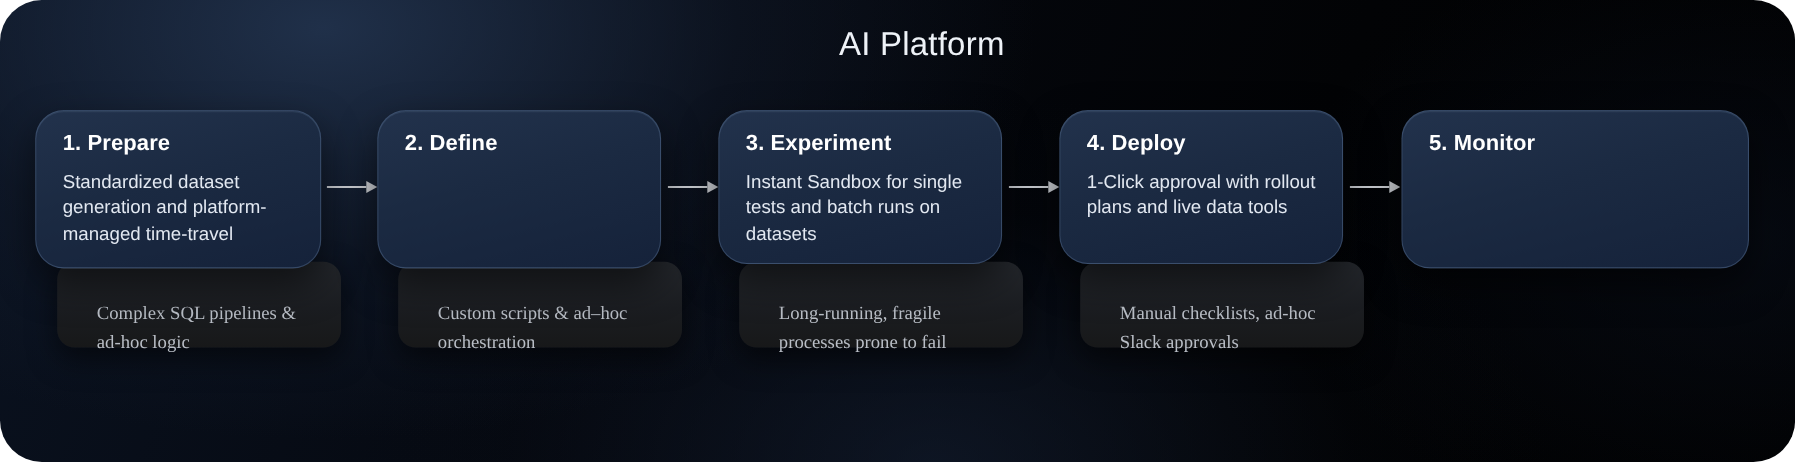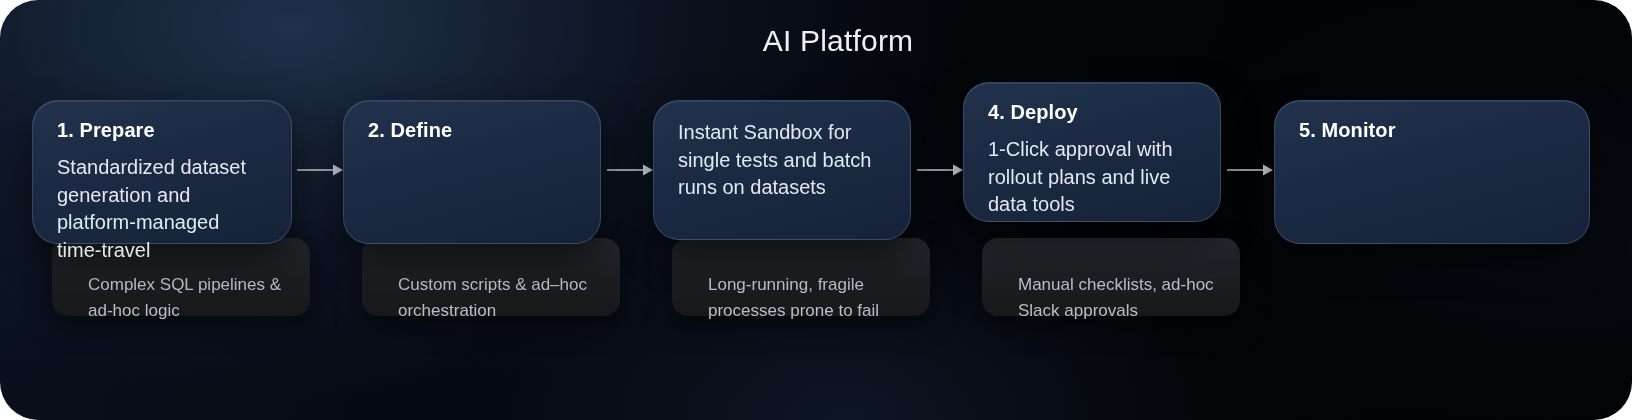--- a/index.html
+++ b/index.html
@@ -50,20 +50,21 @@
   }
   .backcard .pain {
     position: absolute;
     left: 36px;
     right: 20px;
     top: 34px;
     color: #b9bec6;
     font-size: 17px;
     line-height: 1.5;
     font-weight: 400;
+    font-family: Liberation Serif, serif;
   }
 
   
   .card {
     position: absolute;
     border-radius: 26px;
     background: linear-gradient(165deg, #22324c 0%, #1b2a42 45%, #15223a 100%);
     border: 1px solid rgba(120,150,190,0.30);
     box-shadow: 0 14px 34px rgba(0,0,0,0.55), inset 0 1px 0 rgba(180,205,235,0.10);
     padding: 18px 22px 16px 24px;
@@ -71,21 +72,21 @@
   }
   .card .step-title {
     color: #ffffff;
     font-size: 20px;
     font-weight: 700;
     letter-spacing: 0.1px;
     margin: 0 0 12px 0;
   }
   .card .step-desc {
     color: #e2e8f1;
-    font-size: 20px;
+    font-size: 17px;
     line-height: 1.38;
     font-weight: 400;
     margin: 0;
   }
 
   
   .arrow {
     position: absolute;
     top: 163px;
     width: 46px;
@@ -141,24 +142,25 @@
   <div class="card" style="left:32px; top:100px; width:260px; height:144px;">
     <div class="step-title">1. Prepare</div>
     <div class="step-desc">Standardized dataset generation and platform-managed time-travel</div>
   </div>
 
   <div class="card" style="left:343px; top:100px; width:258px; height:144px;">
     <div class="step-title">2. Define</div>
   </div>
 
   <div class="card" style="left:653px; top:100px; width:258px; height:140px;">
+    <div class="step-title">3. Experiment</div>
     <div class="step-desc">Instant Sandbox for single tests and batch runs on datasets</div>
   </div>
 
-  <div class="card" style="left:963px; top:82px; width:258px; height:140px;">
+  <div class="card" style="left:963px; top:100px; width:258px; height:140px;">
     <div class="step-title">4. Deploy</div>
     <div class="step-desc">1-Click approval with rollout plans and live data tools</div>
   </div>
 
   <div class="card" style="left:1274px; top:100px; width:316px; height:144px;">
     <div class="step-title">5. Monitor</div>
   </div>
 
 </div>
 

